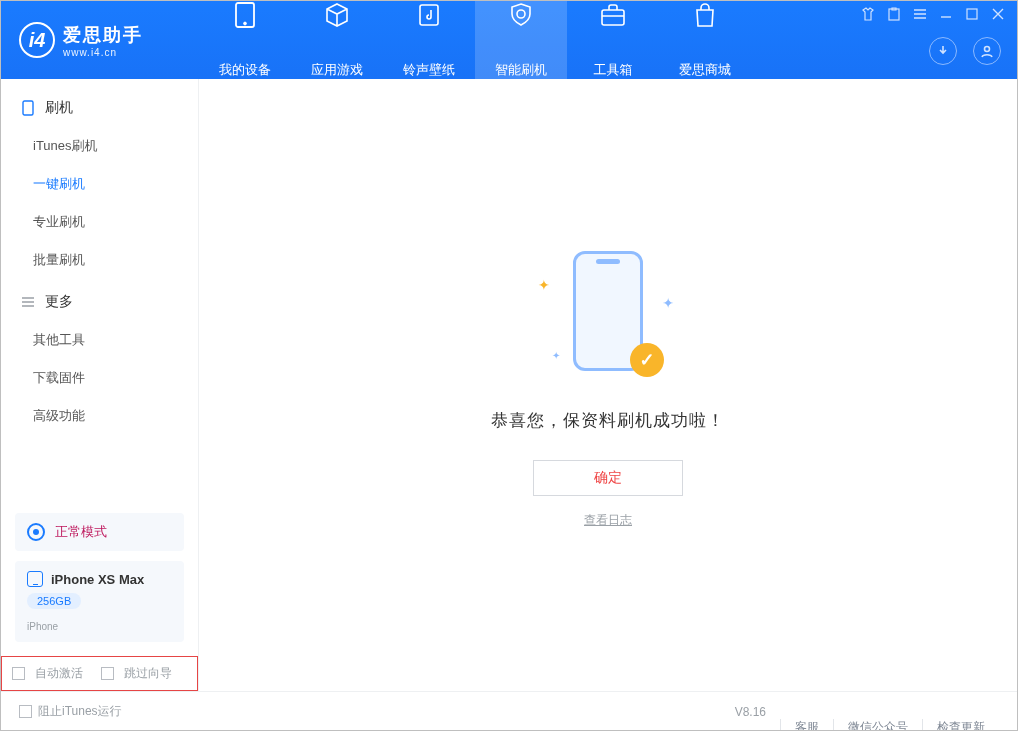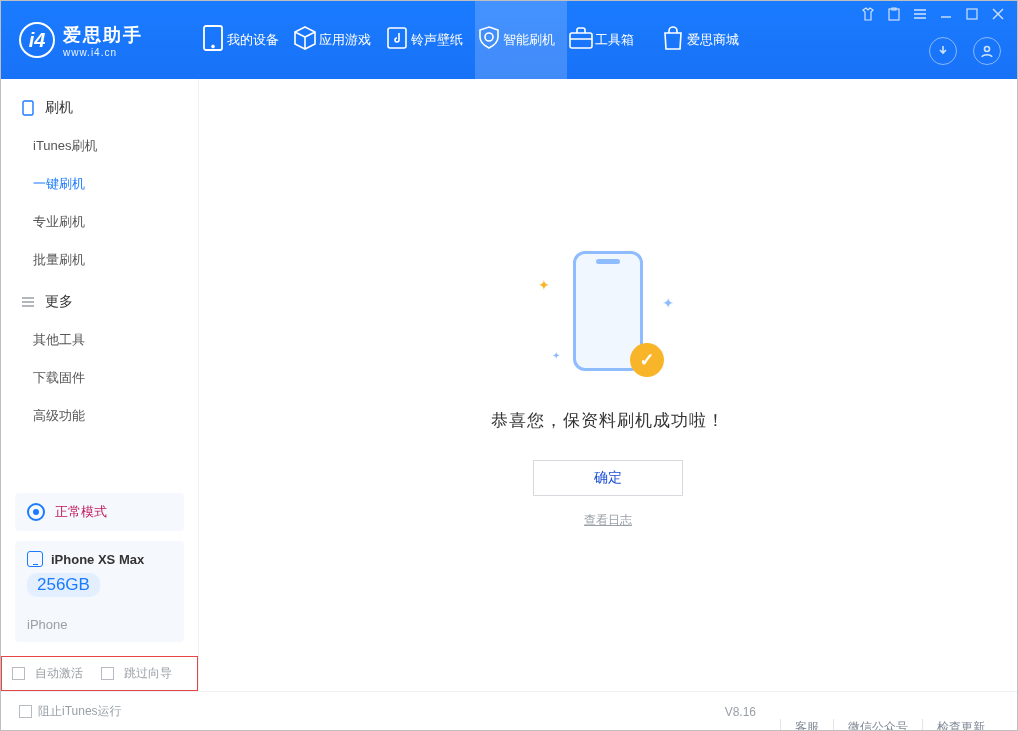--- a/index.html
+++ b/index.html
@@ -5,21 +5,21 @@
 * { margin: 0; padding: 0; box-sizing: border-box; font-family: "Microsoft YaHei", Arial, sans-serif; }
 body { background: #fff; width: 1018px; height: 731px; overflow: hidden; border: 1px solid #bfbfbf; position: relative; }
 
 .header { height: 78px; background: linear-gradient(#1a7bff, #1872f7); display: flex; align-items: center; color: #fff; position: relative; }
 .logo-wrap { display: flex; align-items: center; padding: 0 18px; width: 198px; }
 .logo-circle { width: 36px; height: 36px; border: 2.5px solid #fff; border-radius: 50%; display: flex; align-items: center; justify-content: center; font-style: italic; font-weight: 700; font-size: 20px; }
 .logo-text { margin-left: 8px; }
 .logo-text .cn { font-size: 18px; font-weight: 700; letter-spacing: 2px; }
 .logo-text .en { font-size: 10px; letter-spacing: 1px; opacity: .9; }
 .tabs { display: flex; height: 100%; }
-.tab { width: 92px; height: 100%; display: flex; align-items: center; justify-content: flex-start; font-size: 13px; cursor: pointer; }
+.tab { width: 92px; height: 100%; display: flex; flex-direction: column; align-items: center; justify-content: space-between; font-size: 13px; cursor: pointer; }
 .tab.active { background: rgba(255,255,255,.18); }
 .tab .ic { width: 28px; height: 28px; margin-bottom: 4px; display: flex; align-items: center; justify-content: center; }
 .tab .ic svg { stroke: #fff; }
 .hdr-right { position: absolute; right: 12px; top: 6px; display: flex; gap: 12px; color: #fff; }
 .hdr-right .wbtn { width: 14px; height: 14px; cursor: pointer; display: flex; align-items: center; justify-content: center; }
 .hdr-right2 { position: absolute; right: 16px; bottom: 14px; display: flex; gap: 16px; }
 .circ-btn { width: 28px; height: 28px; border: 1.5px solid #8bb9ff; border-radius: 50%; display: flex; align-items: center; justify-content: center; cursor: pointer; color: #cfe2ff; }
 
 .body { display: flex; height: 612px; }
 .sidebar { width: 198px; border-right: 1px solid #eef0f2; display: flex; flex-direction: column; }
@@ -27,45 +27,45 @@
 .sec-head { display: flex; align-items: center; padding: 14px 20px 10px; color: #333; font-size: 14px; gap: 10px; }
 .sec-head .sic { width: 14px; height: 14px; display: flex; align-items: center; justify-content: center; }
 .menu-item { padding: 10px 20px 10px 32px; font-size: 13px; color: #555; cursor: pointer; }
 .menu-item.active { color: #1a7bff; }
 .side-device { padding: 0 14px 14px; }
 .dev-card { background: #f5f8fc; border-radius: 4px; padding: 10px 12px; margin-top: 10px; }
 .dev-card.mode { display: flex; align-items: center; gap: 10px; color: #be185d; font-size: 13px; }
 .dev-card .ring { width: 18px; height: 18px; border: 2px solid #1a7bff; border-radius: 50%; position: relative; display: flex; align-items: center; justify-content: center; }
 .dev-card .ring::after { content: ''; width: 6px; height: 6px; background: #1a7bff; border-radius: 50%; }
 .dev-card.phone .row1 { display: flex; align-items: center; gap: 8px; font-size: 13px; font-weight: 700; color: #333; }
-.dev-card.phone .badge { display: inline-block; background: #e3efff; color: #1a7bff; font-size: 17px; padding: 2px 10px; border-radius: 10px; margin-top: 6px; }
-.dev-card.phone .sub { font-size: 13px; color: #9aa0a6; margin-top: 20px; }
+.dev-card.phone .badge { display: inline-block; background: #e3efff; color: #1a7bff; font-size: 11px; padding: 2px 10px; border-radius: 10px; margin-top: 6px; }
+.dev-card.phone .sub { font-size: 10px; color: #9aa0a6; margin-top: 12px; }
 .phone-ic { width: 16px; height: 16px; border: 1.5px solid #1a7bff; border-radius: 3px; display: flex; align-items: flex-end; justify-content: center; }
 .phone-ic::after { content: ''; width: 5px; height: 1.5px; background: #1a7bff; margin-bottom: 1px; }
 .chk-row { border: 1.5px solid #e64545; padding: 8px 10px; display: flex; gap: 18px; font-size: 12px; color: #9aa0a6; }
 .chk { display: flex; align-items: center; gap: 10px; }
 .chk .box { width: 13px; height: 13px; border: 1px solid #b8bcc2; background: #fff; }
 
 .main { flex: 1; display: flex; flex-direction: column; align-items: center; justify-content: center; }
 .illus { position: relative; width: 180px; height: 150px; margin-bottom: 18px; }
 .illus .phone-shape { position: absolute; left: 50%; top: 10px; transform: translateX(-50%); width: 70px; height: 120px; border: 3px solid #8fbcff; border-radius: 12px; background: #f1f7ff; }
 .illus .phone-shape::before { content: ''; position: absolute; top: 5px; left: 50%; transform: translateX(-50%); width: 24px; height: 5px; background: #8fbcff; border-radius: 3px; }
 .illus .check { position: absolute; right: 34px; bottom: 14px; width: 34px; height: 34px; background: #f9b52a; border-radius: 50%; display: flex; align-items: center; justify-content: center; color: #fff; font-weight: 700; font-size: 18px; }
 .illus .spark { position: absolute; color: #f9b52a; font-size: 14px; }
 .illus .spark.s1 { left: 20px; top: 36px; }
 .illus .spark.s2 { right: 24px; top: 54px; color: #8fbcff; }
 .illus .spark.s3 { left: 34px; bottom: 30px; color: #8fbcff; font-size: 10px; }
 .msg { font-size: 17px; color: #333; letter-spacing: 1px; margin-bottom: 28px; }
-.ok-btn { width: 150px; height: 36px; border: 1px solid #d6d9de; background: #fff; font-size: 14px; color: #1d4ed8; cursor: pointer; margin-bottom: 16px; }
+.ok-btn { width: 150px; height: 36px; border: 1px solid #d6d9de; background: #fff; font-size: 14px; color: #ef4444; cursor: pointer; margin-bottom: 16px; }
 .log-link { font-size: 12px; color: #9aa0a6; text-decoration: underline; cursor: pointer; }
 
 .footer { height: 40px; border-top: 1px solid #eef0f2; display: flex; align-items: center; padding: 0 18px; font-size: 12px; color: #9aa0a6; }
 .footer .chk { display: flex; gap: 6px; }
 .footer .spacer { flex: 1; }
-.footer .ver { color: #9aa0a6; margin-right: 24px; }
+.footer .ver { color: #9aa0a6; margin-right: 14px; }
 .footer .flink { color: #7e8794; cursor: pointer; padding: 0 14px; border-left: 1px solid #e2e5e9; margin-top: 32px; }
 .footer .flink:first-of-type { border-left: 1px solid #e2e5e9; }
 </style>
 </head>
 <body>
 
 <div class="header">
   <div class="logo-wrap">
     <div class="logo-circle">i4</div>
     <div class="logo-text">

